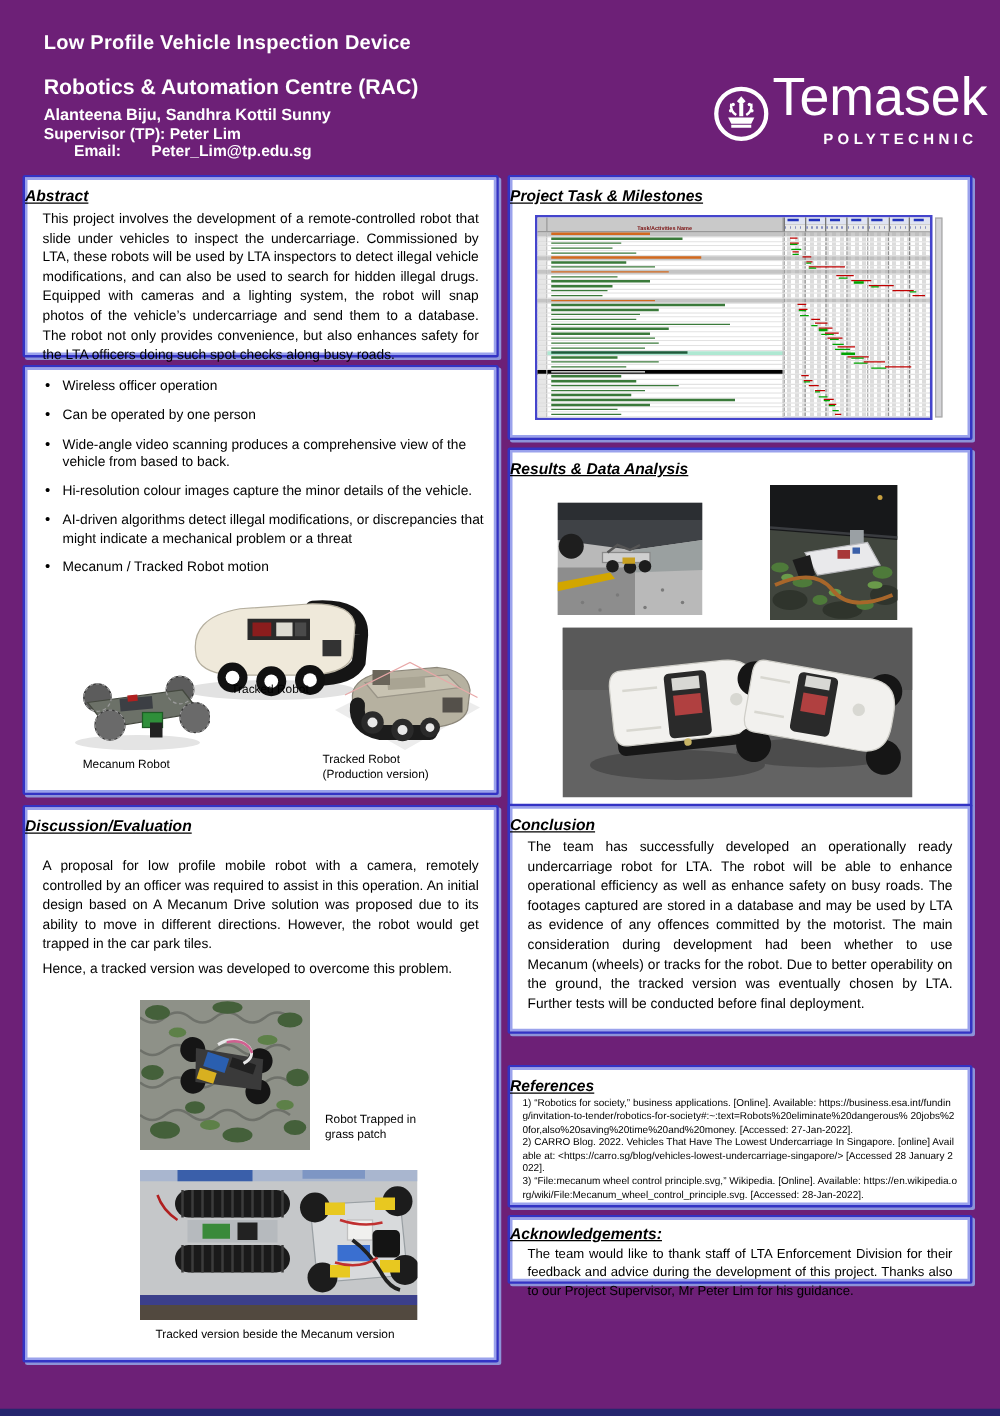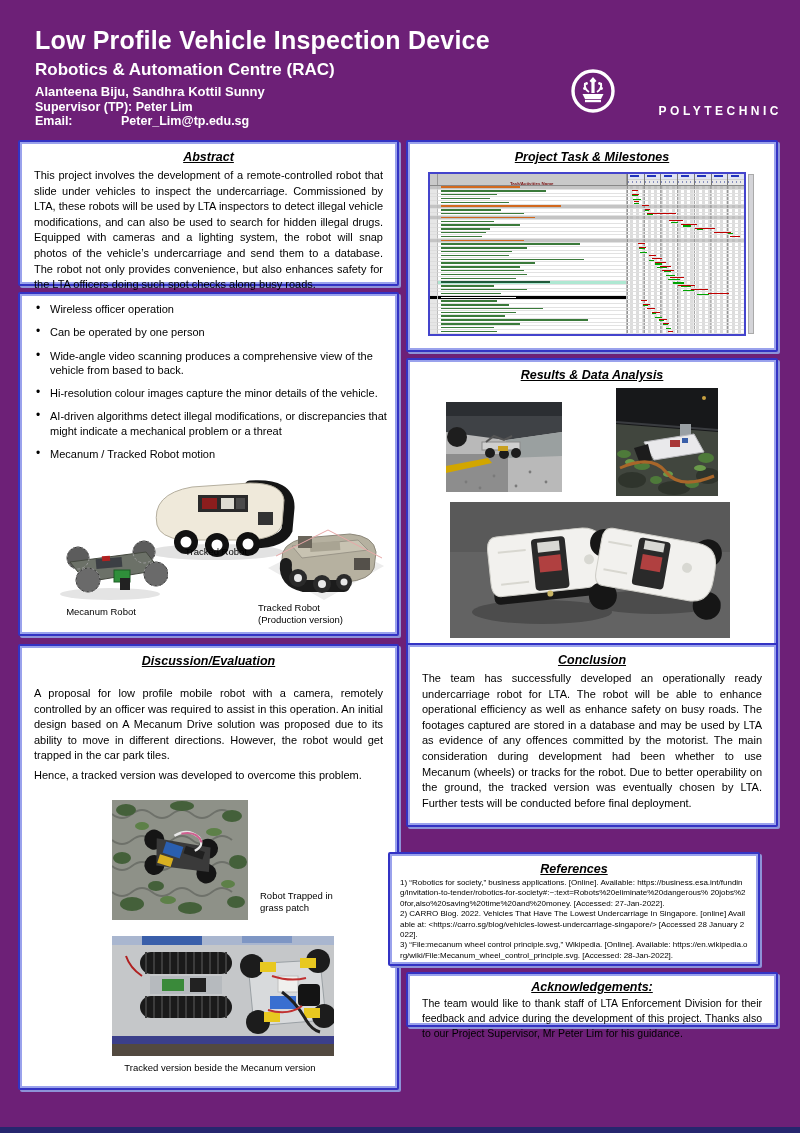--- a/index.html
+++ b/index.html
@@ -2,38 +2,38 @@
 <html><head>
 <meta charset="utf-8">
 <style>
   html,body{margin:0;padding:0;}
   body{width:800px;height:1133px;position:relative;font-family:"Liberation Sans",sans-serif;
        background:#6d2077;overflow:hidden;}
   .poster{position:absolute;inset:0;}
 
   
   .hdr{position:absolute;left:0;top:0;width:800px;height:140px;color:#fff;}
-  .hdr h1{position:absolute;left:35px;top:26px;margin:0;font-size:25px;font-weight:bold;letter-spacing:.2px;}
+  .hdr h1{position:absolute;left:35px;top:26px;margin:0;font-size:16px;font-weight:bold;letter-spacing:.2px;}
   .hdr h2{position:absolute;left:35px;top:60px;margin:0;font-size:17px;font-weight:bold;}
   .hdr .authors{position:absolute;left:35px;top:84px;font-size:13px;font-weight:bold;}
   .hdr .supline{position:absolute;left:35px;top:100px;font-size:12.5px;font-weight:bold;}
   .hdr .emailline{position:absolute;left:35px;top:114px;font-size:12.5px;font-weight:bold;display:flex;}
-  .hdr .emailline .lbl{width:86px;}
+  .hdr .emailline .lbl{width:86px;text-align:center;}
 
   .logo{position:absolute;right:16px;top:60px;width:214px;height:66px;color:#fff;}
   .logo .emblem{position:absolute;left:0;top:8px;}
   .logo .word{position:absolute;left:48px;top:-6px;font-size:43px;font-weight:500;letter-spacing:0px;}
   .logo .sub{position:absolute;right:2px;top:44px;font-size:12px;font-weight:600;letter-spacing:3.5px;}
 
   .footer-strip{position:absolute;left:0;bottom:0;width:800px;height:6px;background:#26266e;}
 
   
   .box{position:absolute;background:#fff;border:2px solid #3333c4;border-radius:2px;
        box-shadow:inset 0 0 0 2px #9aa2ec, 2px 2px 0 0 #8d93d8;box-sizing:border-box;}
-  .bh{margin:8px 0 4px 0;text-align:center;font-size:12.5px;font-weight:bold;font-style:italic;
+  .bh{margin:8px 0 4px 0;text-align:left;font-size:12.5px;font-weight:bold;font-style:italic;
       text-decoration:underline;color:#000;}
   .body{font-size:11px;line-height:1.42;color:#000;margin:4px 14px;text-align:justify;}
   .cap{font-size:9.5px;color:#000;line-height:1.25;}
 
   
 
   
   .bullets{list-style:none;margin:8px 10px 0 14px;padding:0;font-size:11px;color:#000;}
   .bullets li{position:relative;padding-left:16px;margin-bottom:9px;line-height:1.3;}
   .bullets li:before{content:"•";position:absolute;left:2px;top:-1px;font-size:12px;}
@@ -113,20 +113,21 @@
         <rect x="21.4" y="15" width="3.2" height="10" fill="#fff"></rect>
         <path d="M15 15 q-1 6 4 9" stroke="#fff" stroke-width="2" fill="none"></path>
         <path d="M31 15 q1 6 -4 9" stroke="#fff" stroke-width="2" fill="none"></path>
         <circle cx="14.5" cy="20.5" r="1.4" fill="#fff"></circle>
           <circle cx="31.5" cy="20.5" r="1.4" fill="#fff"></circle>
         <circle cx="16.5" cy="15.5" r="1.4" fill="#fff"></circle>
           <circle cx="29.5" cy="15.5" r="1.4" fill="#fff"></circle>
         <path d="M12.5 26 h21 l-2.5 5 h-16 z" fill="#fff"></path>
         <path d="M15 33 h16" stroke="#fff" stroke-width="2.4"></path>
       </svg>
+      <div class="word">Temasek</div>
       <div class="sub">POLYTECHNIC</div>
     </div>
   </div>
 
   <section class="box" style="left:18px;top:140px;width:381px;height:146px;">
     <h3 class="bh">Abstract</h3>
     <p class="body just">This project involves the development of a remote-controlled robot that slide under vehicles to inspect the undercarriage.  Commissioned by LTA, these robots will be used by LTA inspectors to detect illegal vehicle modifications, and can also be used to search for hidden illegal drugs. Equipped with cameras and a lighting system, the robot will snap photos of the vehicle’s undercarriage and send them to a database.  The robot not only provides convenience, but also enhances safety for the LTA officers doing such spot checks along busy roads.</p>
   </section>
 
   <section class="box" style="left:18px;top:292px;width:381px;height:344px;">
@@ -787,21 +788,21 @@
         </g>
       </svg>
     </div>
   </section>
 
   <section class="box" style="left:406px;top:643px;width:372px;height:184px;">
     <h3 class="bh">Conclusion</h3>
     <p class="body just">The team has successfully developed an operationally ready undercarriage robot for LTA.  The robot will be able to enhance operational efficiency as well as enhance safety on busy roads.  The footages captured are stored in a database and may be used by LTA as evidence of any offences committed by the motorist.  The main consideration during development had been whether to use Mecanum (wheels) or tracks for the robot.  Due to better operability on the ground, the tracked version was eventually chosen by LTA.  Further tests will be conducted before final deployment.</p>
   </section>
 
-  <section class="box" style="left:388px;top:852px;width:372px;height:114px;">
+  <section class="box" style="left:406px;top:852px;width:372px;height:114px;">
     <h3 class="bh" style="margin-bottom:2px;">References</h3>
     <ul class="refs">
         <li>1) “Robotics for society,” business applications. [Online]. Available: https://business.esa.int/funding/invitation-to-tender/robotics-for-society#:~:text=Robots%20eliminate%20dangerous% 20jobs%20for,also%20saving%20time%20and%20money. [Accessed: 27-Jan-2022].</li>
         <li>2) CARRO Blog. 2022. Vehicles That Have The Lowest Undercarriage In Singapore. [online] Available at: &lt;https://carro.sg/blog/vehicles-lowest-undercarriage-singapore/&gt; [Accessed 28 January 2022].</li>
         <li>3) “File:mecanum wheel control principle.svg,” Wikipedia. [Online]. Available: https://en.wikipedia.org/wiki/File:Mecanum_wheel_control_principle.svg. [Accessed: 28-Jan-2022].</li>
       </ul>
   </section>
 
   <section class="box" style="left:406px;top:972px;width:372px;height:55px;">
     <h3 class="bh" style="margin:6px 0 2px 0;">Acknowledgements:</h3>

